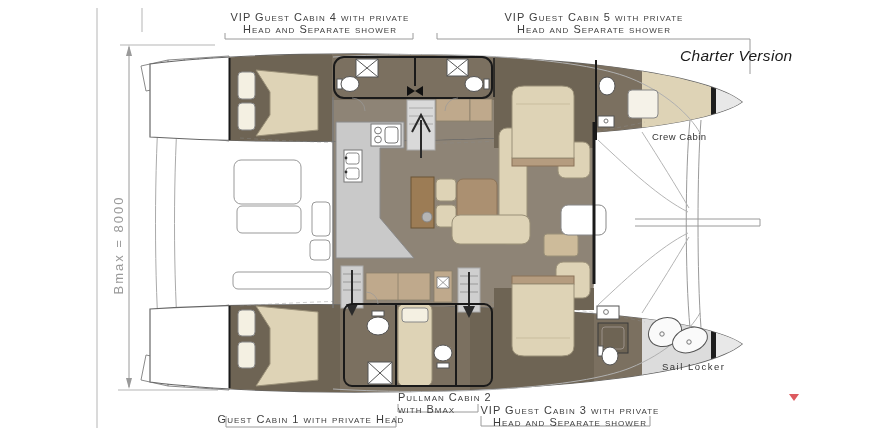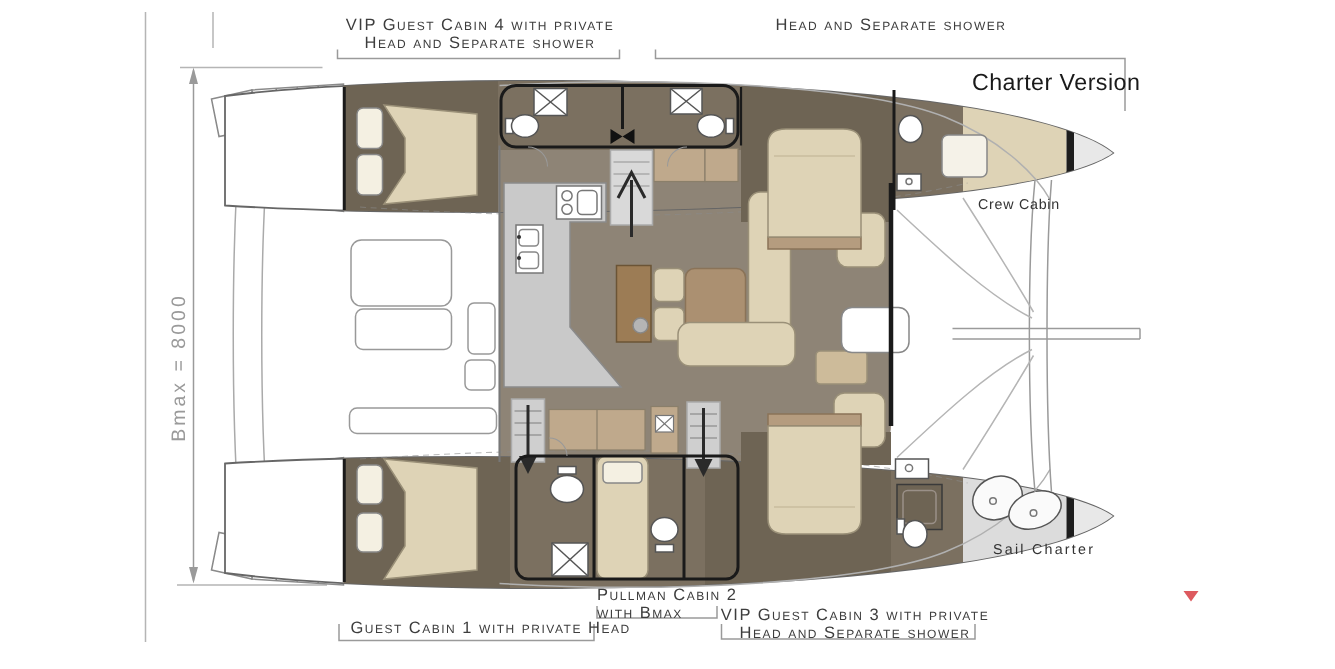--- a/index.html
+++ b/index.html
@@ -3,22 +3,22 @@
 <meta charset="utf-8">
 <style>
   html,body{margin:0;padding:0;background:#ffffff;}
   #stage{position:relative;width:890px;height:446px;background:#fff;overflow:hidden;
          font-family:"Liberation Sans", sans-serif;border-radius:32px;}
   #plan-svg{position:absolute;left:0;top:0;}
   .lbl{position:absolute;color:#3d3d3d;font-size:11px;line-height:11.5px;
        font-variant:small-caps;letter-spacing:1px;text-align:center;white-space:nowrap;}
   .lbl div{white-space:nowrap;}
   .small-lbl{position:absolute;color:#333;font-size:9.5px;letter-spacing:.5px;white-space:nowrap;text-align:center;}
-  #charter-version{position:absolute;left:648px;top:47px;color:#1a1a1a;font-size:15.5px;
-       letter-spacing:.3px;}
+  #charter-version{position:absolute;left:680px;top:47px;color:#1a1a1a;font-size:15.5px;
+       letter-spacing:.3px;font-style:italic;}
   #beam-dim{position:absolute;left:58px;top:238px;width:120px;height:14px;
        transform:rotate(-90deg);color:#9a9a9a;font-size:13px;letter-spacing:2px;
        text-align:center;}
   #red-marker{position:absolute;left:789px;top:394px;width:0;height:0;
        border-left:5px solid transparent;border-right:5px solid transparent;
        border-top:7px solid #dd5a5f;}
 </style>
 </head>
 <body>
 
@@ -284,34 +284,35 @@
     <path d="M458,98 A13,13 0 0 0 445,111"></path>
     <path d="M378,304 A12,12 0 0 0 366,292"></path>
   </g>
 </svg>
 
 <div class="lbl" style="left:200px;top:12px;width:240px;">
   <div>VIP Guest Cabin 4 with private</div>
   <div>Head and Separate shower</div>
 </div>
 <div class="lbl" style="left:474px;top:12px;width:240px;">
+  <div>VIP Guest Cabin 5 with private</div>
   <div>Head and Separate shower</div>
 </div>
-<div class="lbl" style="left:207px;top:414px;width:240px;">
+<div class="lbl" style="left:191px;top:414px;width:240px;">
   <div>Guest Cabin 1 with private Head</div>
 </div>
 <div class="lbl" style="left:398px;top:392px;width:120px;text-align:left;">
   <div>Pullman Cabin 2</div>
   <div>with Bmax</div>
 </div>
 <div class="lbl" style="left:450px;top:405px;width:240px;">
   <div>VIP Guest Cabin 3 with private</div>
   <div>Head and Separate shower</div>
 </div>
 
 <div id="charter-version">Charter Version</div>
 <div class="small-lbl" style="left:652px;top:131px;">Crew Cabin</div>
-<div class="small-lbl" style="left:662px;top:361px;letter-spacing:1.5px;">Sail Charter</div>
+<div class="small-lbl" style="left:662px;top:361px;letter-spacing:1.5px;">Sail Locker</div>
 <div id="beam-dim">Bmax = 8000</div>
 
 <div id="red-marker"></div>
 
 </div>
 
 </body></html>

